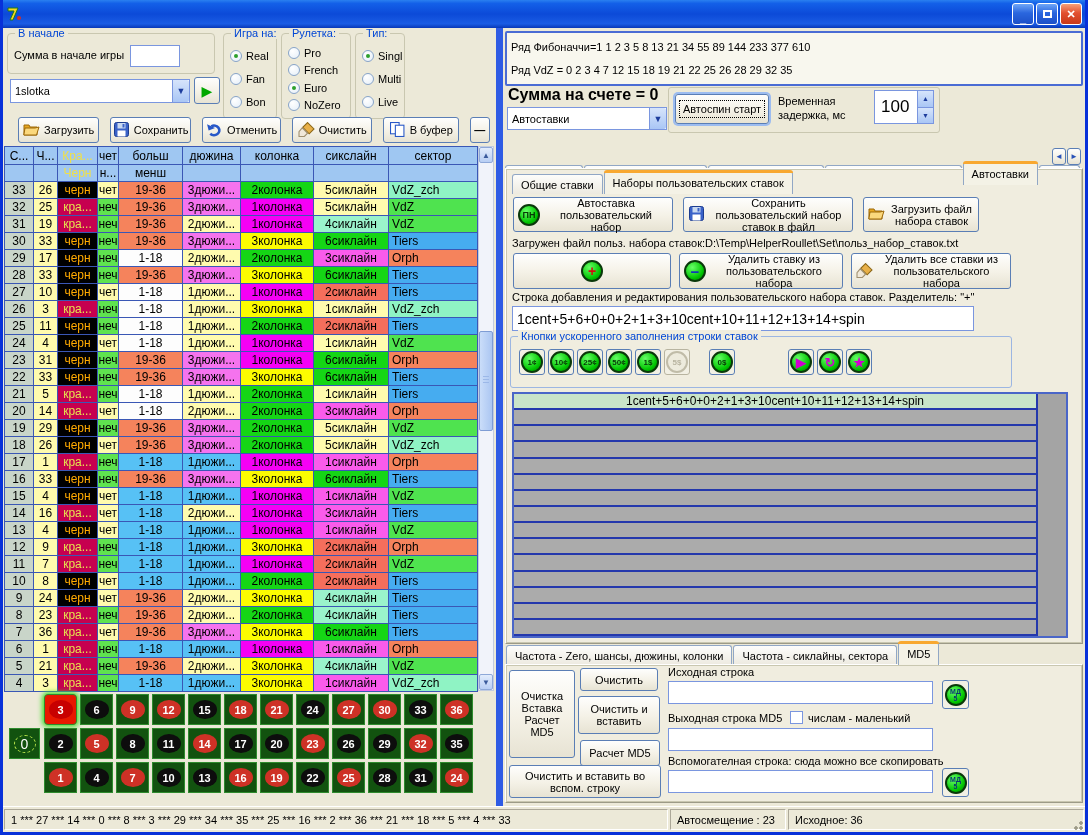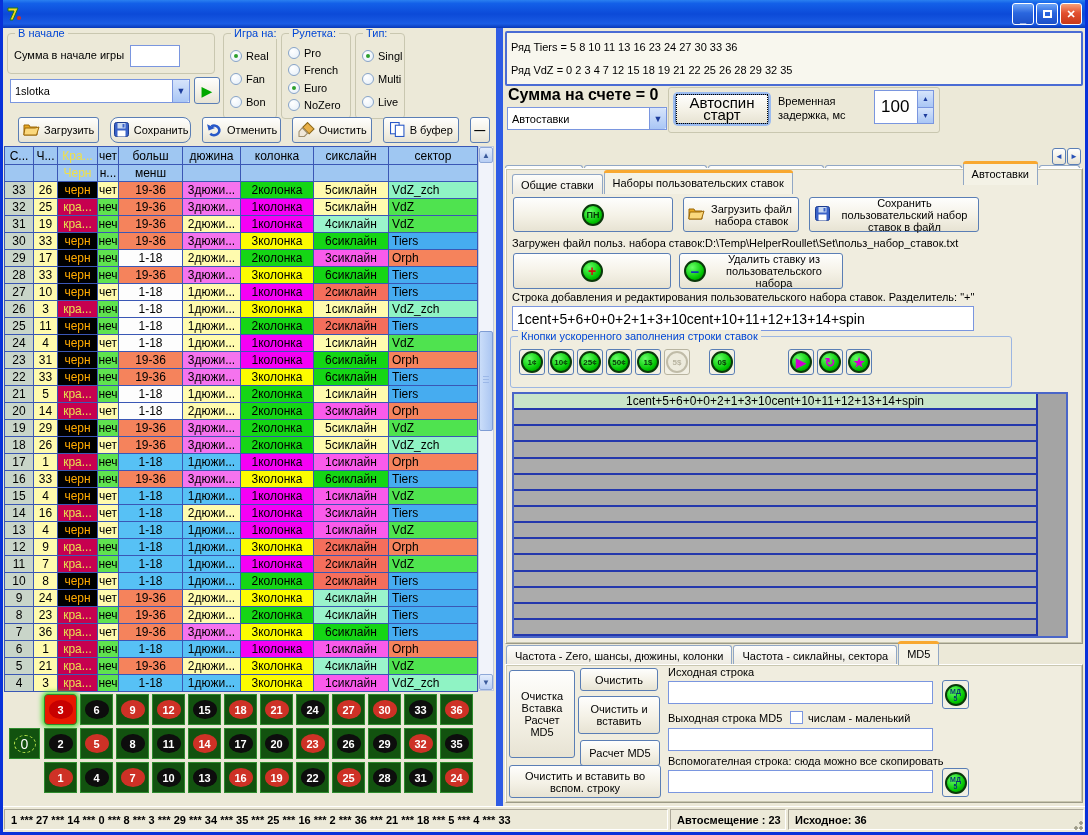--- a/index.html
+++ b/index.html
@@ -112,21 +112,21 @@
   #info-box { position:absolute; left:505px; top:31px; width:578px; height:55px; background:#F8F7EE;
     border:2px solid #4A6CD4; border-radius:2px; display:flex; font-size:11px; padding:2px 4px; }
   #info-box .col { display:flex; flex-direction:column; justify-content:space-around; }
   #info-box .col.left { width:335px; }
 
   #sum-heading { position:absolute; left:508px; top:86px; font-size:16px; font-weight:bold; }
   #autospin-grp { position:absolute; left:668px; top:87px; width:272px; height:46px;
     border:1px solid #C9C7B0; border-radius:3px; }
   #btn-autospin { position:absolute; left:675px; top:94px; width:94px; height:30px;
     box-shadow:0 0 0 2px #9CBCF0; }
-  #btn-autospin .inner { border:1px dotted #000; padding:2px 3px; font-size:15px; }
+  #btn-autospin .inner { border:1px dotted #000; padding:2px 3px; font-size:11px; }
   #delay-label { position:absolute; left:778px; top:94px; width:90px; font-size:11px; line-height:14px; }
   #spinner { position:absolute; left:874px; top:90px; width:60px; height:34px; border:1px solid #7A96DF;
     background:#fff; display:flex; }
   #spinner .val { flex:1; font-size:17px; display:flex; align-items:center; padding-left:6px; }
   #spinner .btns { width:16px; display:flex; flex-direction:column; border-left:1px solid #7A96DF; }
   #spinner .btns div { flex:1; background:linear-gradient(#D6E4FB,#A9C6F5); color:#1C3C9C; font-size:7px;
     display:flex; align-items:center; justify-content:center; border-bottom:1px solid #7A96DF; cursor:pointer; }
   #spinner .btns div:last-child { border-bottom:none; }
 
   
@@ -146,21 +146,21 @@
   #betlist .lrow.first { background:#C9E4C9; }
   #betlist .side { width:30px; border-left:2px solid #2438AC; background:#A4A4A4; }
   .md5lbl { position:absolute; font-size:11px; white-space:nowrap; }
   .md5input { position:absolute; width:265px; height:23px; }
   .gbtn { position:absolute; width:27px; height:29px; }
 
   
   #statusbar { position:absolute; left:3px; right:3px; top:806px; height:26px; background:#ECE9D8;
     border-top:1px solid #fff; display:flex; font-size:11px; }
   #statusbar .seg { border:1px solid; border-color:#ACA899 #fff #fff #ACA899; margin:2px 1px;
-    display:flex; align-items:center; padding:0 6px; white-space:nowrap; overflow:hidden;font-weight:bold; }
+    display:flex; align-items:center; padding:0 6px; white-space:nowrap; overflow:hidden; }
   #statusbar .grip { position:absolute; right:1px; bottom:1px; width:12px; height:12px;
     background:
       radial-gradient(circle at 9px 9px,#9C9A87 1.5px,transparent 2px),
       radial-gradient(circle at 9px 4px,#9C9A87 1.5px,transparent 2px),
       radial-gradient(circle at 4px 9px,#9C9A87 1.5px,transparent 2px); }
 </style>
 </head>
 <body>
 
 <div class="titlebar">
@@ -256,21 +256,21 @@
   </div>
 
 <div id="toolbar" style="position:absolute;left:18px;top:117px;width:472px;height:26px;display:flex;gap:11px">
     <div class="xbtn" style="width: 84px;">
       <span><svg class="icon16" viewBox="0 0 17 15">
           <path d="M1 3 h5 l1 2 h7 v8 H1 z" fill="#E8A820" stroke="#9C6808"></path>
           <path d="M2 6 h10 l4 -1 -2.5 8 H0.8 z" fill="#FBD87C" stroke="#9C6808"></path>
         </svg></span>
       <span>Загрузить</span>
     </div>
-    <div class="xbtn" style="width: 83px; border-radius: 8px;">
+    <div class="xbtn" style="width: 83px;">
       <span><svg class="icon16" viewBox="0 0 15 15">
           <rect x="0.5" y="0.5" width="14" height="14" rx="2" fill="#3A62C8" stroke="#1C3C90"></rect>
           <rect x="3.5" y="1" width="8" height="5.5" fill="#C8D8F0"></rect>
           <rect x="3.5" y="8.5" width="8" height="6" fill="#fff"></rect>
           <rect x="8.5" y="2" width="2" height="3.5" fill="#3A62C8"></rect>
         </svg></span>
       <span>Сохранить</span>
     </div>
     <div class="xbtn" style="width: 82px;">
       <span><svg class="icon16" viewBox="0 0 16 14">
@@ -769,21 +769,21 @@
         <span class="bnum black">31</span>
       </div>
       <div class="bcell">
         <span class="bnum red">24</span>
       </div>
     </div>
 </div>
 
 <div id="info-box">
   <div class="col left" id="info-left">
-      <div>Ряд Tiers = 5 8 10 11 13 16 23 24 27 30 33 36</div>
+      <div>Ряд Фибоначчи=1 1 2 3 5 8 13 21 34 55 89 144 233 377 610</div>
       <div>Ряд VdZ = 0 2 3 4 7 12 15 18 19 21 22 25 26 28 29 32 35</div>
     </div>
 </div>
 
 <div id="sum-heading">Сумма на счете = 0</div>
 <div class="combo" style="left:507px;top:107px;width:160px;height:23px">
   <span>Автоставки</span>
   <span class="arrow">▼</span>
 </div>
 <div id="autospin-grp"></div>
@@ -816,55 +816,63 @@
 <div class="tabstrip" id="sub-tabs" style="left:512px;top:171px;height:23px">
     <div class="tab">Общие ставки</div>
     <div class="tab active">Наборы пользовательских ставок</div>
   </div>
 
 <div id="top-buttons" style="position:absolute;left:513px;top:197px;width:560px;height:35px;display:flex;gap:10px">
     <div class="xbtn btn2line" style="width: 160px; padding: 2px 4px;">
       <span>
         <span class="chip" style="font-size:9px">ПН</span>
       </span>
-    </div>
-    <div class="xbtn btn2line" style="width: 116px; padding: 2px 4px;">
-      <span><svg class="icon16" viewBox="0 0 17 15">
-          <path d="M1 3 h5 l1 2 h7 v8 H1 z" fill="#E8A820" stroke="#9C6808"></path>
-          <path d="M2 6 h10 l4 -1 -2.5 8 H0.8 z" fill="#FBD87C" stroke="#9C6808"></path>
-        </svg></span>
-      <span>Загрузить файл набора ставок</span>
+      <span>Автоставка пользовательский набор</span>
     </div>
     <div class="xbtn btn2line" style="width: 170px; padding: 2px 4px;">
       <span><svg class="icon16" viewBox="0 0 15 15">
           <rect x="0.5" y="0.5" width="14" height="14" rx="2" fill="#3A62C8" stroke="#1C3C90"></rect>
           <rect x="3.5" y="1" width="8" height="5.5" fill="#C8D8F0"></rect>
           <rect x="3.5" y="8.5" width="8" height="6" fill="#fff"></rect>
           <rect x="8.5" y="2" width="2" height="3.5" fill="#3A62C8"></rect>
         </svg></span>
       <span>Сохранить пользовательский набор ставок в файл</span>
     </div>
+    <div class="xbtn btn2line" style="width: 116px; padding: 2px 4px;">
+      <span><svg class="icon16" viewBox="0 0 17 15">
+          <path d="M1 3 h5 l1 2 h7 v8 H1 z" fill="#E8A820" stroke="#9C6808"></path>
+          <path d="M2 6 h10 l4 -1 -2.5 8 H0.8 z" fill="#FBD87C" stroke="#9C6808"></path>
+        </svg></span>
+      <span>Загрузить файл набора ставок</span>
+    </div>
   </div>
 <div id="file-label">Загружен файл польз. набора ставок:D:\Temp\HelperRoullet\Set\польз_набор_ставок.txt</div>
 <div id="mid-buttons" style="position:absolute;left:513px;top:253px;width:560px;height:36px;display:flex;gap:8px">
     <div class="xbtn btn2line" style="width: 158px; padding: 2px 4px;">
       <span>
         <span class="chip">
           <span style="color:#D01010;font-size:14px;font-weight:bold;line-height:1">+</span>
         </span>
       </span>
     </div>
     <div class="xbtn btn2line" style="width: 164px; padding: 2px 4px;">
       <span>
         <span class="chip">
           <span style="color:#1030C0;font-size:15px;font-weight:bold;line-height:1">−</span>
         </span>
       </span>
       <span>Удалить ставку из пользовательского набора</span>
     </div>
+    <div class="xbtn btn2line" style="width: 160px; padding: 2px 4px;">
+      <span><svg class="icon16" viewBox="0 0 15 14">
+          <path d="M8.5 0.5 l6 6 -4.5 4.5 -6 -6 z" fill="#E8B048" stroke="#8C6818"></path>
+          <path d="M3.5 5.5 l5 5 -3 3 H0.5 v-4.5 z" fill="#F0E8D8" stroke="#A09070"></path>
+        </svg></span>
+      <span>Удалить все ставки из пользовательского набора</span>
+    </div>
   </div>
 <div id="edit-label">Строка добавления и редактирования пользовательского набора ставок. Разделитель: "+"</div>
 <input class="input" id="edit-input" value="1cent+5+6+0+0+2+1+3+10cent+10+11+12+13+14+spin" style="">
 
 <div id="chips-grp" class="grp" style="border-color:#9CB6E2">
   <span class="legend" style="background:#F0EDDF">Кнопки ускоренного заполнения строки ставок</span>
   <div id="chips-row">
       <div class="chipbtn">
         <span class="chip">1¢</span>
       </div>

